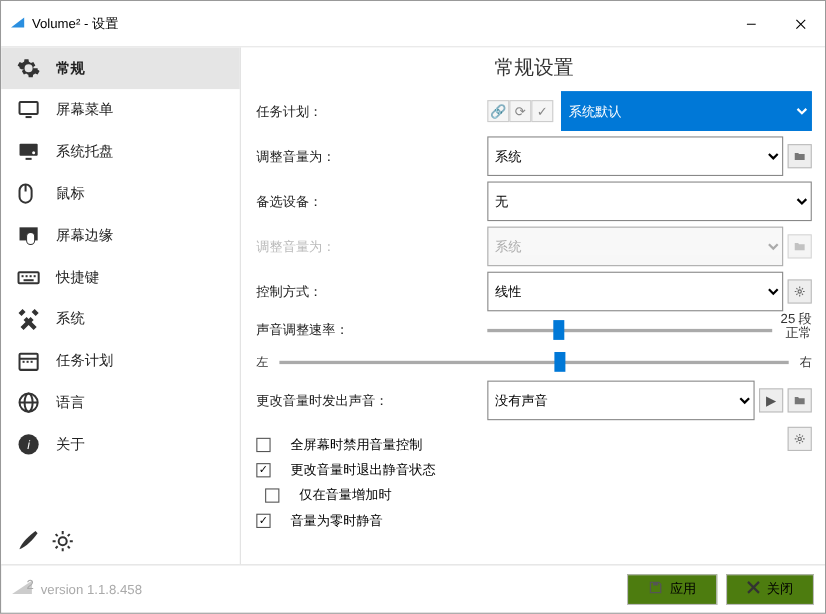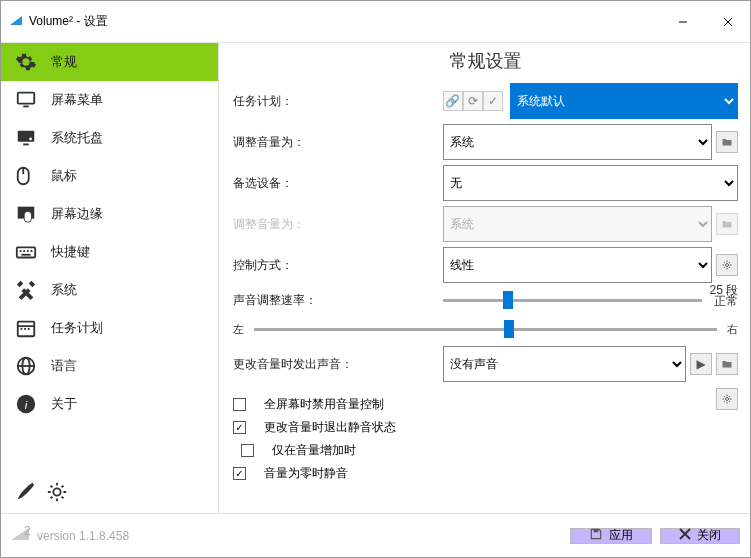--- a/index.html
+++ b/index.html
@@ -5,21 +5,21 @@
 * { margin: 0; padding: 0; box-sizing: border-box; font-family: "Microsoft YaHei", "Segoe UI", sans-serif; font-size: 12px; }
 body { background: #fff; width: 751px; height: 558px; overflow: hidden; border: 1px solid #999; display: flex; flex-direction: column; }
 .titlebar { height: 42px; background: #fff; display: flex; align-items: center; padding: 0 0 0 8px; border-bottom: 1px solid #e5e5e5; }
 .titlebar .app-icon { margin-right: 6px; }
 .titlebar .title { color: #000; }
 .titlebar .winbtns { margin-left: auto; display: flex; }
 .titlebar .winbtn { width: 45px; height: 29px; display: flex; align-items: center; justify-content: center; color: #000; }
 .content { flex: 1; display: flex; }
 .sidebar { width: 218px; background: #fff; border-right: 1px solid #e0e0e0; display: flex; flex-direction: column; }
 .side-item { display: flex; align-items: center; height: 38px; padding-left: 14px; gap: 14px; cursor: pointer; color: #222; }
-.side-item.selected { background: #84cc16; }
+.side-item.selected { background: #e5e5e5; font-weight: bold; }
 .side-item .label { font-size: 13px; }
 .side-icon { width: 22px; height: 22px; display:flex;align-items:center;justify-content:center; }
 .main { flex: 1; padding: 6px 12px 6px 14px; position: relative; }
 .section-title { text-align: center; font-size: 18px; color: #333; margin-bottom: 10px; }
 .row { display: flex; align-items: center; margin-bottom: 5px; min-height: 24px; }
 .row .lbl { width: 210px; color: #222; }
 .row .lbl.disabled { color: #bbb; }
 .row .ctl { flex: 1; display: flex; align-items: center; gap: 4px; }
 .mini-btns { display:flex; gap:0; margin-right:3px;}
 .mini-btn { width: 20px; height: 20px; border: 1px solid #ccc; background: #f5f5f5; display:flex;align-items:center;justify-content:center; color:#888; cursor:pointer;}
@@ -33,21 +33,21 @@
 .slider-side { font-size:11px; color:#333; }
 .slider-right-info { position:absolute; right:0; top:-14px; font-size:11px; color:#333; text-align:right; line-height:11px;}
 .checks { margin-top: 6px; }
 .chk { display:flex; align-items:center; gap:18px; margin-bottom:6px; cursor:pointer; }
 .chk.indent { margin-left: 8px; }
 .chk-box { width:13px; height:13px; border:1px solid #555; display:flex;align-items:center;justify-content:center;background:#fff;}
 .chk-box.checked::after { content:"✓"; font-size:10px; color:#000; line-height:1;}
 .footer { height: 44px; border-top: 1px solid #ddd; display:flex; align-items:center; padding: 0 10px; gap:8px; }
 .footer .ver-wrap { display:flex;align-items:center; gap:6px; color:#aaa; font-size:11px;}
 .footer .spacer { flex:1; }
-.foot-btn { height:16px; padding:0 18px; border:1px solid #bbb; background:#c4b5fd; display:flex;align-items:center;gap:6px; cursor:pointer;}
+.foot-btn { height:28px; padding:0 18px; border:1px solid #bbb; background:#4d7c0f; display:flex;align-items:center;gap:6px; cursor:pointer;}
 .tool-icons { position:absolute; left:14px; bottom:52px; display:flex; gap:10px;}
 </style>
 </head>
 <body>
 
 <div class="titlebar">
   <span class="app-icon">
     <svg width="14" height="14" viewBox="0 0 14 14">
         <polygon points="1,12 13,12 13,3" fill="#2a8fe0"></polygon>
       </svg>

